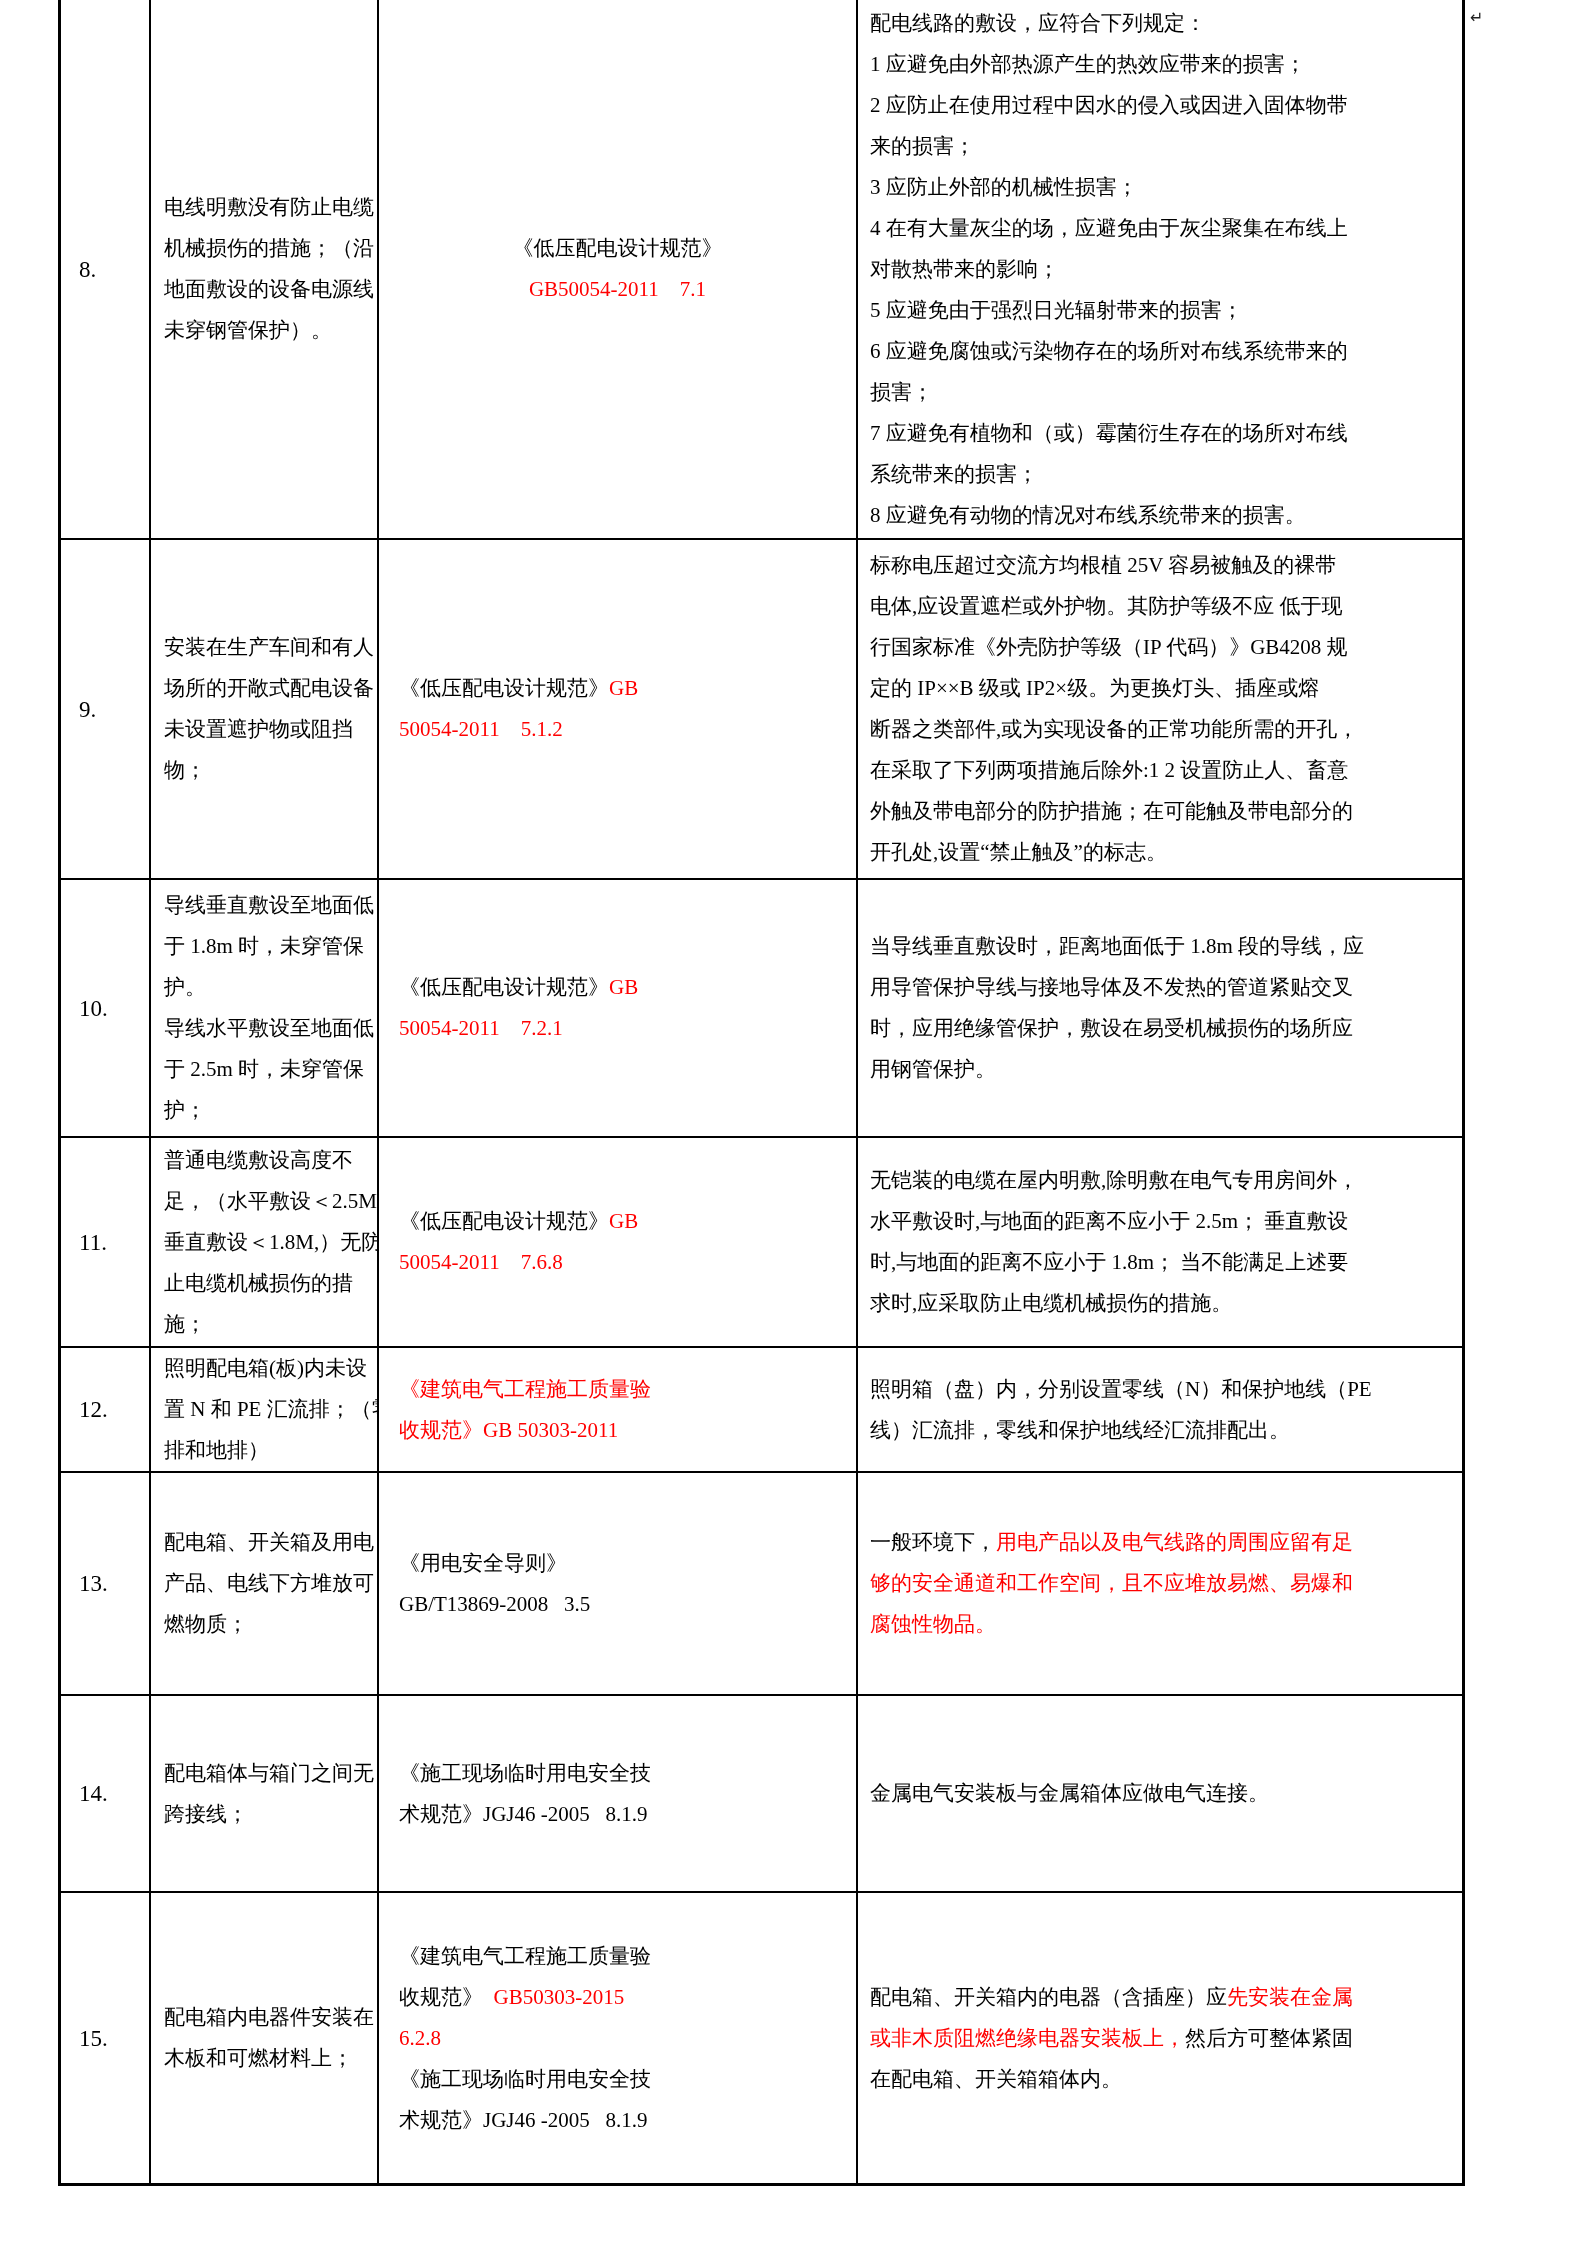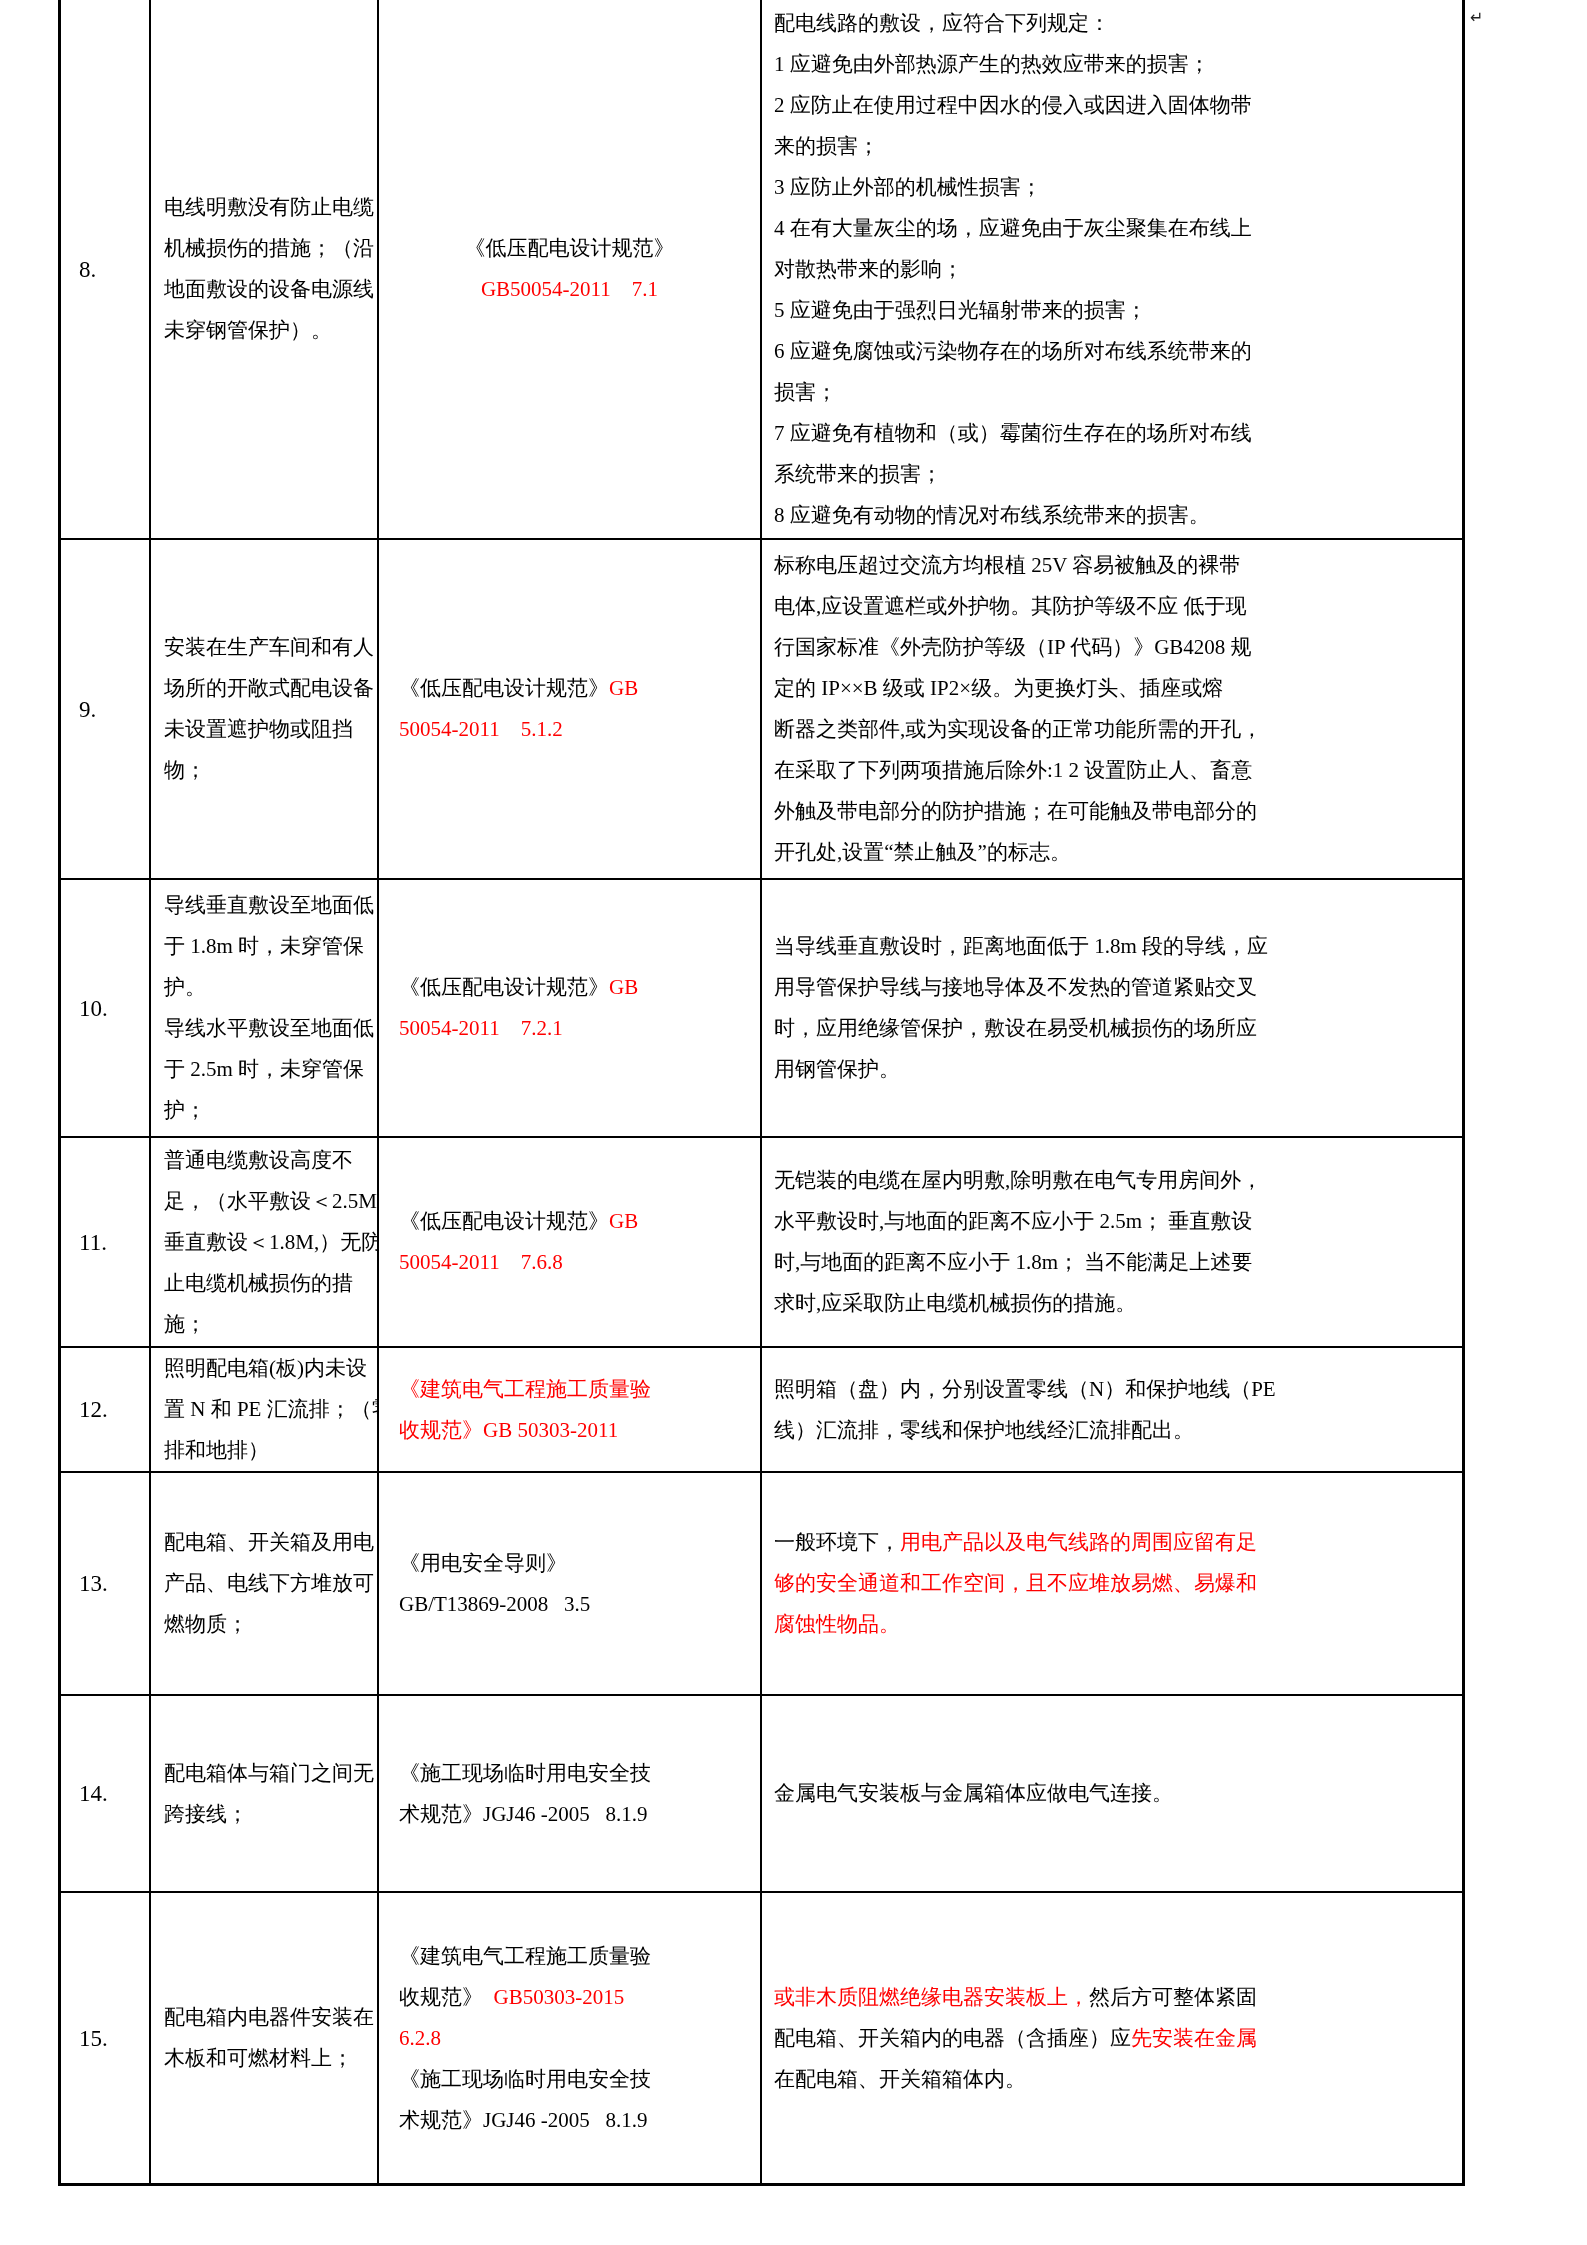--- a/index.html
+++ b/index.html
@@ -19,21 +19,21 @@
   .r8{height:540px}.r9{height:340px}.r10{height:258px}.r11{height:210px}
   .r12{height:125px}.r13{height:223px}.r14{height:197px}.r15{height:290px}
   .cell{
     box-sizing:border-box;border-right:2px solid #000;
     display:flex;flex-direction:column;justify-content:center;
     overflow:hidden;font-size:21px;line-height:41px;
   }
   .cell:last-child{border-right:none;}
   .c1{width:90px;padding-left:18px;font-size:23px;}
   .c2{width:228px;padding-left:13px;padding-right:4px;}
-  .c3{width:383px;padding-left:20px;padding-right:8px;}
+  .c3{width:479px;padding-left:20px;padding-right:8px;}
   .c4{flex:1;padding-left:12px;padding-right:6px;}
   .c3.center{text-align:center;padding-left:0;padding-right:0;}
   .tline{white-space:pre;}
   .pmark{
     position:absolute;left:1470px;top:8px;font-size:16px;color:#222;
     font-family:"DejaVu Sans",sans-serif;
   }
 </style>
 </head>
 <body>
@@ -212,20 +212,20 @@
           <div class="tline"><span>木板和可燃材料上；</span></div>
         </div>
       <div class="cell c3">
           <div class="tline"><span>《建筑电气工程施工质量验</span></div>
           <div class="tline"><span>收规范》</span><span style="color: rgb(255, 0, 0); margin-top: 19px;">  GB50303-2015</span></div>
           <div class="tline"><span style="color: rgb(255, 0, 0);">6.2.8</span></div>
           <div class="tline"><span>《施工现场临时用电安全技</span></div>
           <div class="tline"><span>术规范》JGJ46 -2005   8.1.9</span></div>
         </div>
       <div class="cell c4">
+          <div class="tline"><span>配电箱、开关箱内的电器（含插座）应</span><span style="color: rgb(255, 0, 0);">先安装在金属</span></div>
           <div class="tline"><span style="color: rgb(255, 0, 0);">或非木质阻燃绝缘电器安装板上，</span><span>然后方可整体紧固</span></div>
-          <div class="tline"><span>配电箱、开关箱内的电器（含插座）应</span><span style="color: rgb(255, 0, 0);">先安装在金属</span></div>
           <div class="tline"><span>在配电箱、开关箱箱体内。</span></div>
         </div>
     </div>
 
   </div>
 </div>
 
 </body></html>

